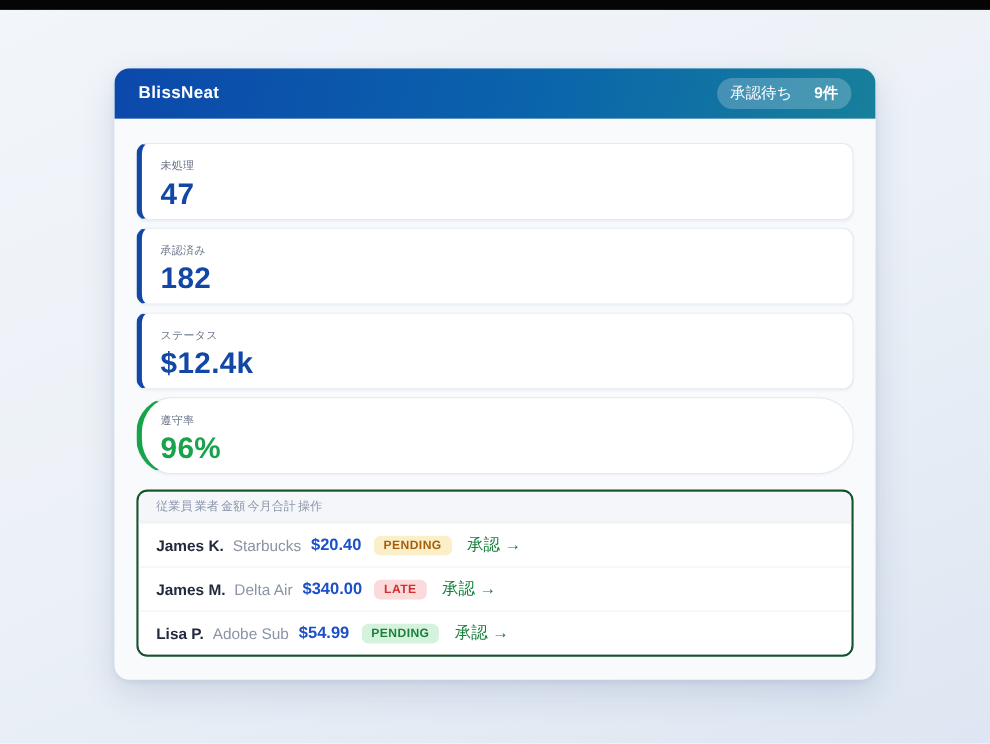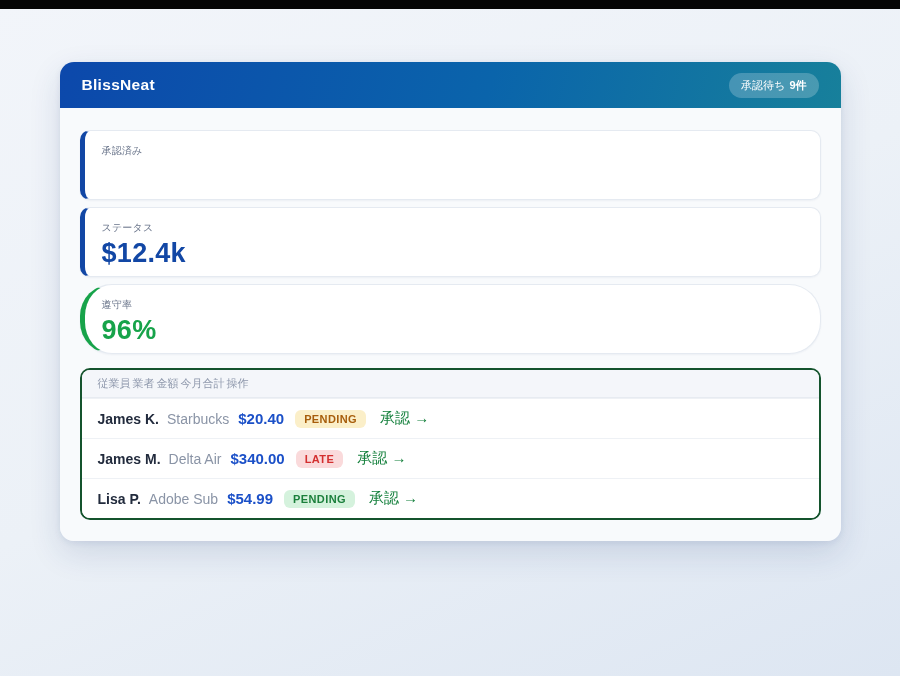--- a/index.html
+++ b/index.html
@@ -3,37 +3,37 @@
 <meta charset="utf-8">
 <style>
   * { margin: 0; padding: 0; box-sizing: border-box; }
   html, body { width: 900px; height: 676px; overflow: hidden; }
   body {
     font-family: "Liberation Sans", "DejaVu Sans", sans-serif;
     background: linear-gradient(155deg, #f2f5fa 0%, #ecf1f7 50%, #dde6f2 100%);
   }
   .top-bar { width: 100%; height: 9px; background: #050505; }
   .app-card {
-    width: 781px; margin: 53px auto 0 auto;
+    width: 692px; margin: 53px auto 0 auto;
     border-radius: 14px; overflow: hidden;
     box-shadow: 0 12px 32px rgba(25, 55, 115, 0.14), 0 2px 6px rgba(25,55,115,0.08);
   }
   .app-header {
     height: 46px;
     background: linear-gradient(105deg, #0c48ab 0%, #0a64ab 55%, #17809b 100%);
     display: flex; align-items: center; justify-content: space-between;
     padding: 0 22px;
   }
   .app-title { color: #ffffff; font-size: 15.5px; font-weight: bold; letter-spacing: 0.3px; }
   .header-badge {
     background: rgba(255,255,255,0.22);
     border: none; cursor: pointer;
     border-radius: 999px; padding: 5px 12px;
-    color: #ffffff; font-size: 11px;
-    display: flex; align-items: center; gap: 4px;
+    color: #ffffff; font-size: 14px;
+    display: flex; align-items: center; gap: 20px;
     font-family: inherit;
   }
   .header-badge .count { font-weight: bold; }
   .app-body { background: #f8fafc; padding: 22px 20px 21px 20px; }
   .stat-card {
     background: #ffffff; height: 70px;
     border: 1px solid #e5eaf1; border-left: 5px solid #1247a5;
     border-radius: 10px; margin-bottom: 7px;
     padding: 13px 16px 0 17px;
     box-shadow: 0 1px 2px rgba(16,42,90,0.05);
@@ -82,21 +82,26 @@
     <div class="app-title">BlissNeat</div>
     <button class="header-badge">
       <span>承認待ち</span>
       <span class="count">9件</span>
     </button>
   </div>
 
   <div class="app-body">
 
     <div class="stat-card">
+      <div class="stat-label">未処理</div>
+      <div class="stat-value">47</div>
+    </div>
+    <div class="stat-card">
       <div class="stat-label">承認済み</div>
+      <div class="stat-value">182</div>
     </div>
     <div class="stat-card">
       <div class="stat-label">ステータス</div>
       <div class="stat-value">$12.4k</div>
     </div>
     <div class="stat-card green">
       <div class="stat-label">遵守率</div>
       <div class="stat-value">96%</div>
     </div>
 

